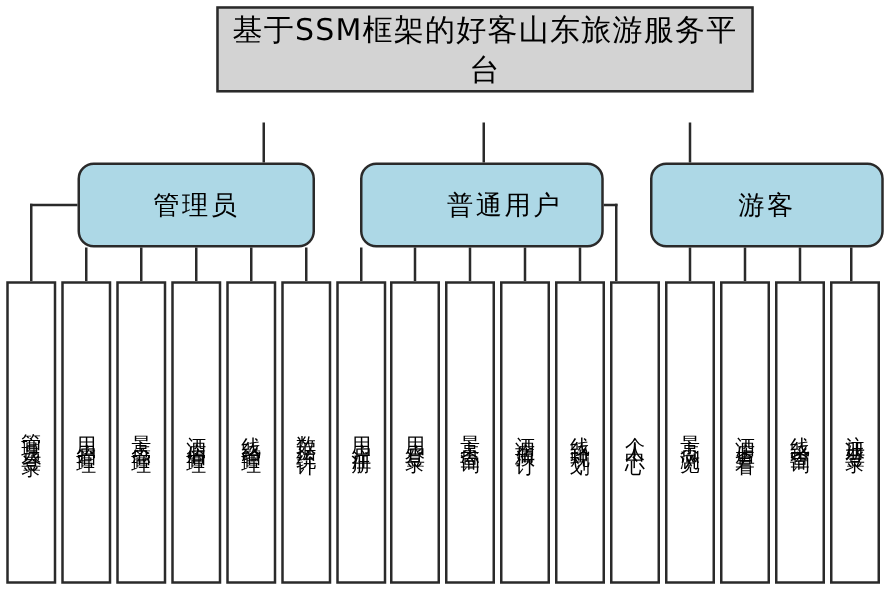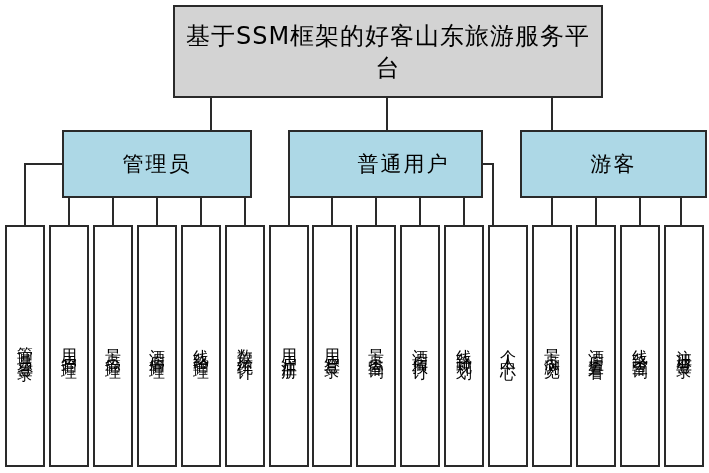--- a/index.html
+++ b/index.html
@@ -18,28 +18,28 @@
     overflow:hidden;
   }
   .node{
     position:absolute;
     box-sizing:border-box;
     border:2px solid var(--stroke);
     display:flex;align-items:center;justify-content:center;
     text-align:center;
   }
   .title-box{
-    left:173px;top:5px;width:430px;height:93px;
+    left:173px;top:5px;width:430px;height:69px;
     background:var(--title-fill);
     font-size:24px;letter-spacing:1px;
   }
   .group-box{
     top:130px;height:68px;
     background:var(--group-fill);
-    font-size:21px;letter-spacing:2px;
+    font-size:21px;letter-spacing:2px;border-radius:13px;
   }
   .g0{left:62px;width:190px;}
   .g1{left:288px;width:195px;padding-left:36px;}
   .g2{left:500px;width:187px;margin-left:20px;}
   .leaf-box{
     top:225px;width:40px;height:242px;
     background:var(--leaf-fill);
     font-size:16px;
   }
   .leaf-box .vtext{

